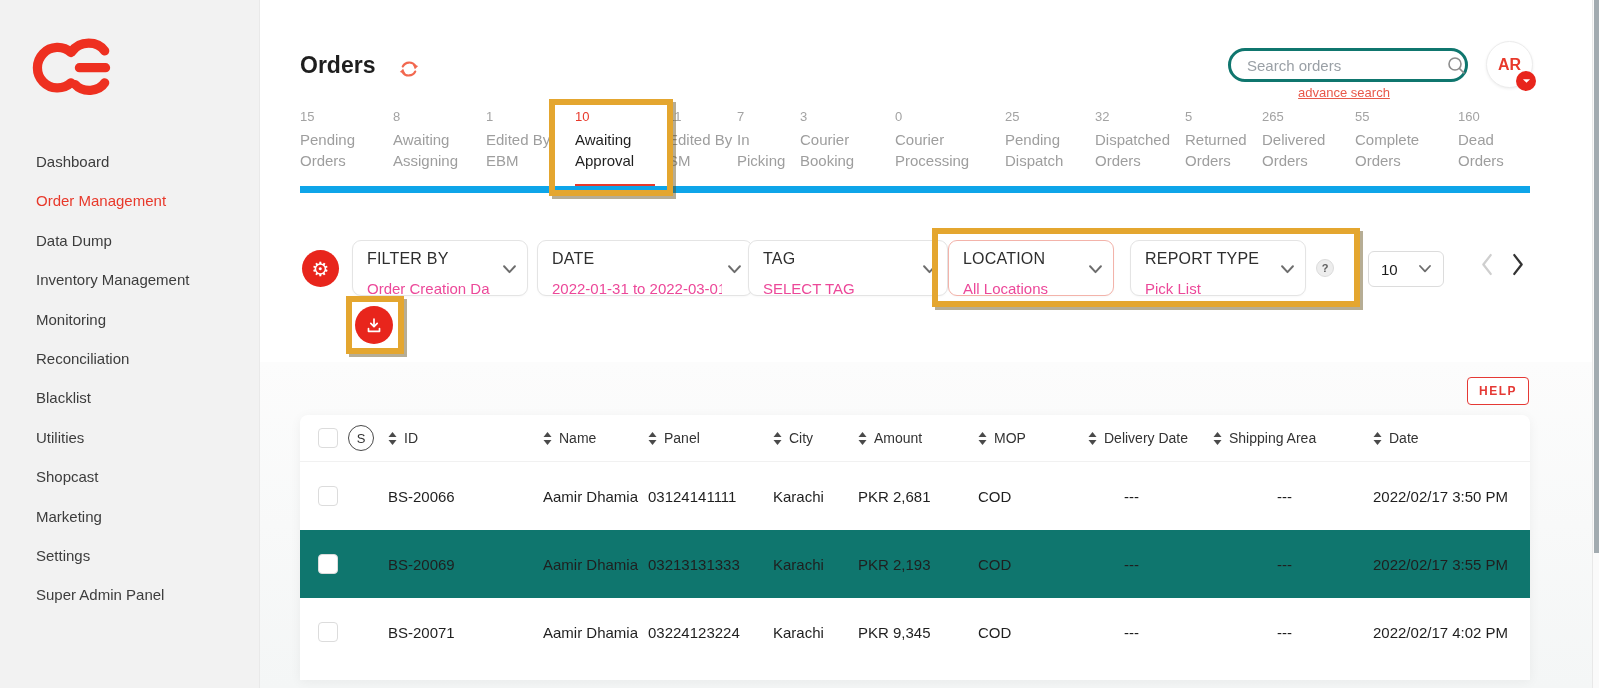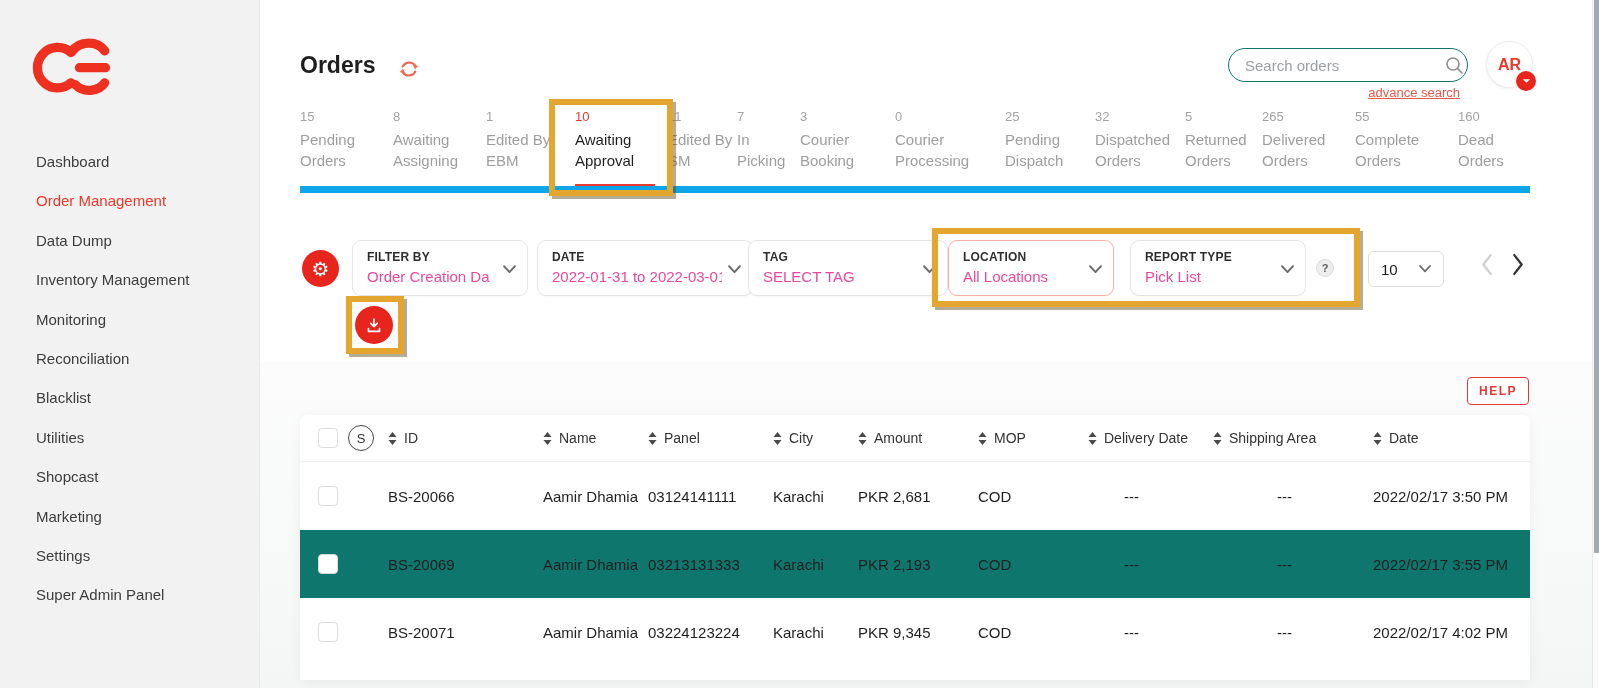--- a/index.html
+++ b/index.html
@@ -19,24 +19,24 @@
   .logo{position:absolute;left:20px;top:34px;width:102px;height:64px;cursor:pointer}
   .menu{position:absolute;left:36px;top:142px;right:10px}
   .side-item{height:39.4px;line-height:39.4px;font-size:15px;color:#3d3d3d;cursor:pointer;white-space:nowrap}
   .side-item.active{color:var(--accent)}
   
   .main{position:absolute;left:260px;top:0;right:0;bottom:0;background:#fff}
   .lower-bg{position:absolute;left:0;top:362px;right:0;bottom:0;background:linear-gradient(180deg,#fcfcfc,#f4f6f6)}
   .page-title{position:absolute;left:40px;top:52px;font-size:23px;font-weight:700;color:#1e1e1e}
   .refresh-btn{position:absolute;left:138px;top:58px;width:22px;height:22px;cursor:pointer}
   
-  .search-box{position:absolute;left:968px;top:48px;width:240px;height:34px;border:1px solid #0f766e;border-radius:17px;background:#fff;display:flex;align-items:center;padding:0 12px 0 16px}
+  .search-box{position:absolute;left:968px;top:48px;width:240px;height:34px;border:3px solid #0f766e;border-radius:17px;background:#fff;display:flex;align-items:center;padding:0 12px 0 16px}
   .search-box input{border:none;outline:none;flex:1;font-size:15px;color:#444;font-family:inherit;background:transparent}
   .search-box input::placeholder{color:#9aa0a6}
-  .advance-search{position:absolute;left:968px;top:85px;width:232px;text-align:right;font-size:13px;color:var(--link);text-decoration:underline;cursor:pointer}
+  .advance-search{position:absolute;left:968px;top:85px;width:232px;text-align:center;font-size:13px;color:var(--link);text-decoration:underline;cursor:pointer}
   .avatar{position:absolute;left:1226px;top:41px;width:47px;height:47px;border-radius:50%;background:#fff;border:1px solid #ececec;box-shadow:0 1px 3px rgba(0,0,0,.07);display:flex;align-items:center;justify-content:center;font-size:16px;font-weight:700;color:var(--accent);cursor:pointer}
   .avatar-badge{position:absolute;right:-4px;bottom:-4px;width:20px;height:20px;border-radius:50%;background:#e8251c;display:flex;align-items:center;justify-content:center;cursor:pointer}
   
   .tabs{position:absolute;left:40px;top:105px;width:1230px;height:88px;display:flex;align-items:stretch;border-bottom:7px solid #0ea5e9}
   .tab{position:relative;cursor:pointer;padding-right:4px}
   .tab:nth-child(1){width:93px}.tab:nth-child(2){width:93px}.tab:nth-child(3){width:89px}
   .tab:nth-child(4){width:93px}.tab:nth-child(5){width:69px}.tab:nth-child(6){width:63px}
   .tab:nth-child(7){width:95px}.tab:nth-child(8){width:110px}.tab:nth-child(9){width:90px}
   .tab:nth-child(10){width:90px}.tab:nth-child(11){width:77px}.tab:nth-child(12){width:93px}
   .tab:nth-child(13){width:103px}.tab:nth-child(14){width:72px}
@@ -50,21 +50,21 @@
   .gear-btn{position:absolute;left:42px;top:10px;width:37px;height:37px;border-radius:50%;background:#e8251c;display:flex;align-items:center;justify-content:center;cursor:pointer}
   .gear-glyph{font-family:"DejaVu Sans",sans-serif;color:#fff;font-size:20px;line-height:1}
   #filter-dds{display:contents}
   .dd{position:absolute;top:0;height:56px;background:#fff;border:1px solid #e4e4e4;border-radius:9px;padding:9px 30px 8px 14px;cursor:pointer;box-shadow:0 1px 2px rgba(0,0,0,.03)}
   #filter-dds .dd:nth-child(1){left:92px;width:176px}
   #filter-dds .dd:nth-child(2){left:277px;width:216px}
   #filter-dds .dd:nth-child(3){left:488px;width:200px}
   #filter-dds .dd:nth-child(4){left:688px;width:166px}
   #filter-dds .dd:nth-child(5){left:870px;width:176px}
   .dd.highlight{border-color:#f3b3aa}
-  .dd-label{display:block;font-size:12px;font-weight:700;color:#2e2e2e;letter-spacing:.2px;margin-bottom:4px;white-space:nowrap}
+  .dd-label{display:block;font-size:16px;font-weight:400;color:#2e2e2e;letter-spacing:.2px;margin-bottom:12px;white-space:nowrap}
   .dd-value{display:block;font-size:15px;color:#ec4899;white-space:nowrap;overflow:hidden;max-width:100%}
   .dd .chev{position:absolute;right:11px;top:24px}
   .q-circle{position:absolute;left:1056px;top:19px;width:18px;height:18px;border-radius:50%;background:#ededed;border:1px solid #dcdcdc;color:#5f5f5f;font-size:11px;font-weight:700;display:flex;align-items:center;justify-content:center;cursor:pointer}
   .page-size{position:absolute;left:1108px;top:11px;width:76px;height:36px;border:1px solid #dcdcdc;border-radius:6px;background:#fff;display:flex;align-items:center;justify-content:space-between;padding:0 12px;cursor:pointer}
   .page-size span{font-size:15px;color:#1b1b1b}
   .pg-prev{position:absolute;left:1220px;top:13px;cursor:default}
   .pg-next{position:absolute;left:1252px;top:13px;cursor:pointer}
   
   .download-btn{position:absolute;left:95px;top:306px;width:38px;height:38px;border-radius:50%;background:#e8251c;display:flex;align-items:center;justify-content:center;cursor:pointer}
   

